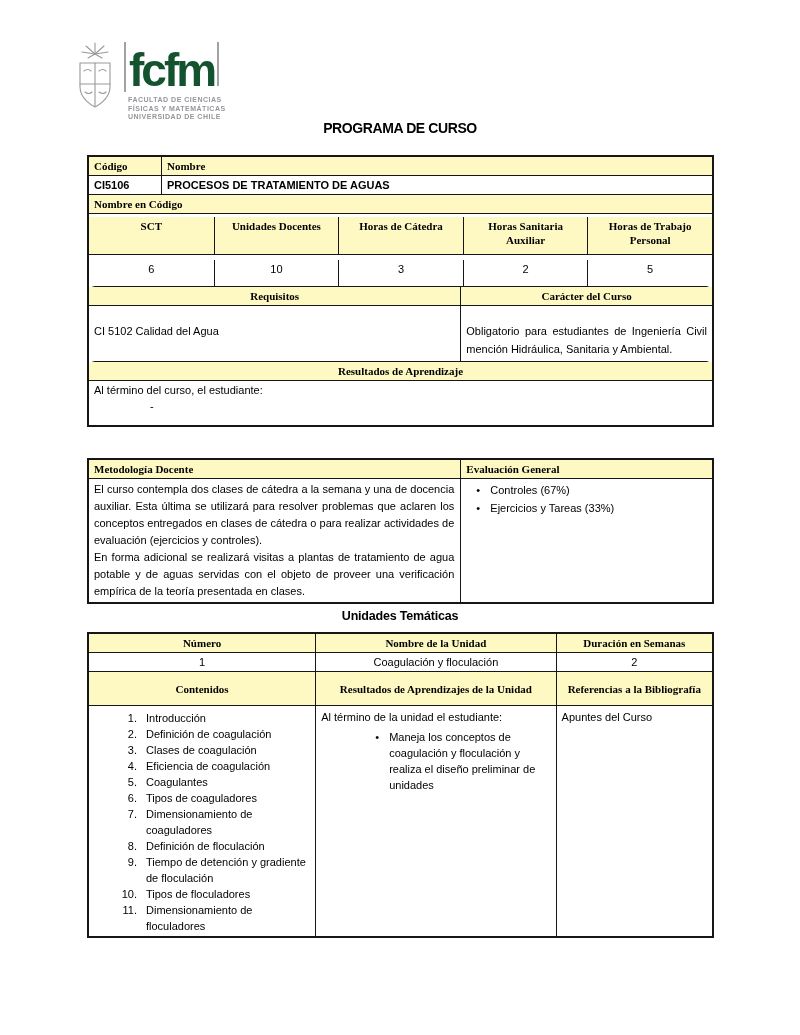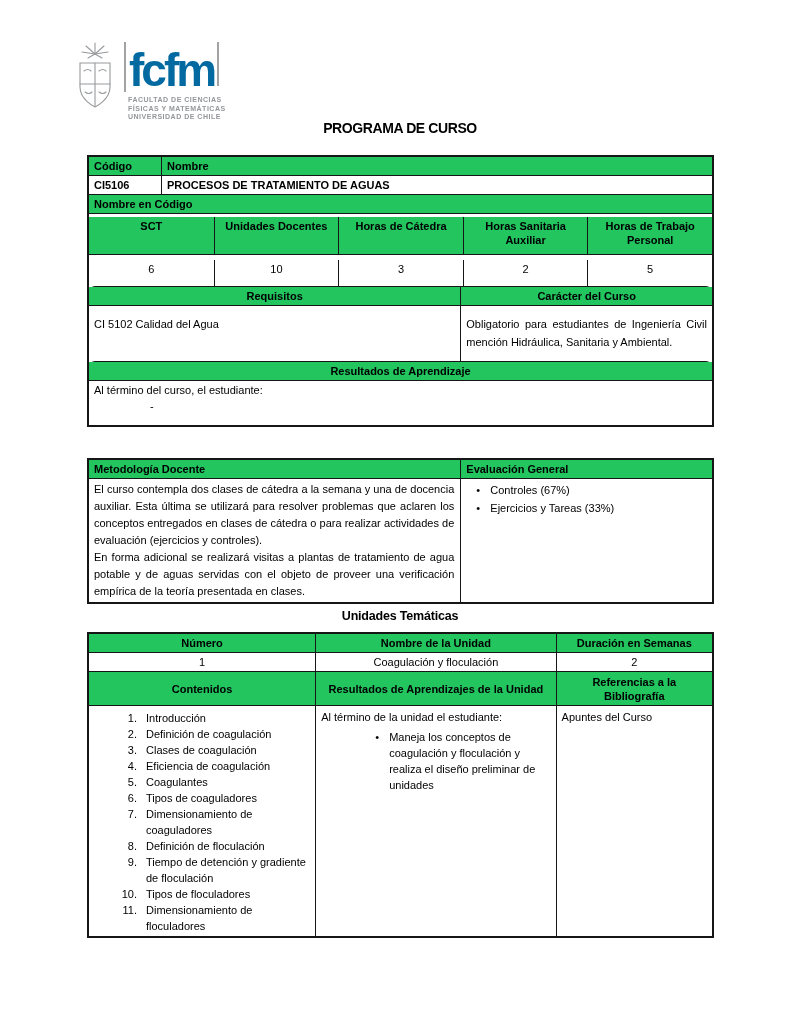--- a/index.html
+++ b/index.html
@@ -9,21 +9,21 @@
     -webkit-font-smoothing:antialiased;
   }
 
   
   .logo { position:absolute; left:74px; top:42px; display:flex; align-items:flex-start; }
   .shield { margin-right:8px; }
   .logo-text { display:flex; flex-direction:column; }
   .fcfm-row { display:flex; align-items:flex-end; height:50px; }
   .fcfm {
     font-size:46px; font-weight:bold; letter-spacing:-3px; line-height:44px;
-    color:#0369a1;
+    color:#14532d;
   }
   .logo-bar { width:2px; background:#a0a2a4; align-self:flex-start; }
   .logo-bar.left  { height:50px; margin-right:3px; margin-top:0; }
   .logo-bar.right { height:44px; margin-left:3px; }
   .logo-lines { margin-top:4px; margin-left:4px; }
   .logo-lines div {
     font-size:7px; line-height:8.5px; font-weight:bold;
     color:#94969a; letter-spacing:0.5px;
   }
 
@@ -38,40 +38,40 @@
     position:absolute; left:87px; width:627px; box-sizing:border-box;
     border:2px solid #161616; background:#fff;
   }
   .row { display:flex; border-top:1px solid #161616; align-items:stretch; }
   .row:first-child { border-top:none; }
   .cell {
     box-sizing:border-box; border-left:1px solid #161616;
     padding:2px 5px; font-size:11px; line-height:14px; overflow:hidden;
   }
   .cell:first-child { border-left:none; }
-  .gray { background:#22c55e; }
+  .gray { background:#fef9c3;font-family:Liberation Serif, serif; }
   .bold { font-weight:bold; }
   .center { text-align:center; }
   .justify { text-align:justify; }
 
   
   .w-code { width:72px; flex:none; }
   .w-rest { flex:1; }
   .w-fifth { width:20%; flex:none; }
   .w-60 { width:59.6%; flex:none; }
   .w-40 { width:40.4%; flex:none; }
 
   
   .h-label { min-height:17px; }
   .h-value { min-height:18px; }
   .h-credith { min-height:37px; padding-top:3px; }
   .h-creditv { min-height:26px; padding-top:5px; }
   .h-req { min-height:18px;border-radius:6px; }
   .h-reqbody { min-height:55px; }
-  .h-reqbody .cell { line-height:17.5px; padding-top:10px; }
+  .h-reqbody .cell { line-height:17.5px; padding-top:17px; }
   .h-resbody { min-height:44px; }
 
   #tbl-course { top:155px; }
   #tbl-metodologia { top:458px; }
   #tbl-unidades { top:632px; }
 
   
   .res-intro { font-size:11px; line-height:15px; }
   .dash-row { display:flex; padding-left:50px; margin-top:1px; }
   .dash-glyph { width:28px; flex:none; padding-left:6px; font-size:11px; line-height:14.5px; }

